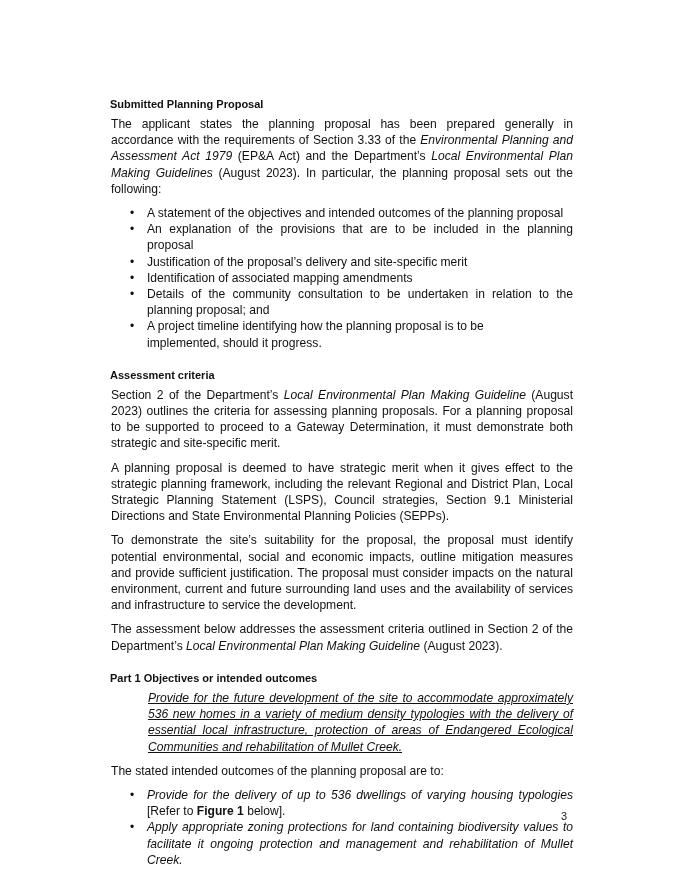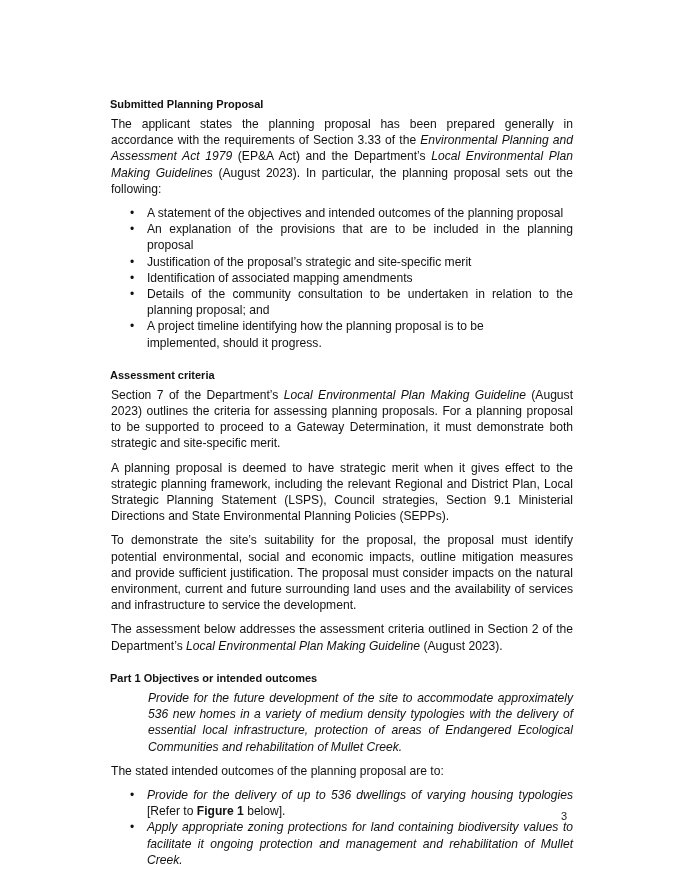--- a/index.html
+++ b/index.html
@@ -51,20 +51,21 @@
       left: 20px;
       top: 0;
       font-size: 12px;
     }
     ul.bullets li.ragged { text-align: left; padding-right: 36px; }
     blockquote {
       margin: 0 0 8px 38px;
       padding: 0;
       font-style: italic;
       text-align: justify;
+      text-decoration: underline;
     }
     em { font-style: italic; }
     strong { font-weight: bold; }
     .page-number {
       position: absolute;
       left: 561px;
       top: 808px;
       font-size: 11px;
       color: #222;
     }
@@ -73,32 +74,32 @@
 <body>
 
 <div class="page">
 
   <div class="section">
     <h2>Submitted Planning Proposal</h2>
     <p><span>The applicant states the planning proposal has been prepared generally in accordance with the requirements of Section 3.33 of the </span><em>Environmental Planning and Assessment Act 1979</em><span> (EP&amp;A Act) and the Department’s </span><em>Local Environmental Plan Making Guidelines</em><span> (August 2023). In particular, the planning proposal sets out the following:</span></p>
     <ul class="bullets">
       <li><span class="bullet">•</span><span>A statement of the objectives and intended outcomes of the planning proposal</span></li>
       <li><span class="bullet">•</span><span>An explanation of the provisions that are to be included in the planning proposal</span></li>
-      <li><span class="bullet">•</span><span>Justification of the proposal’s strategic and site-specific merit</span></li>
+      <li><span class="bullet">•</span><span>Justification of the proposal’s delivery and site-specific merit</span></li>
       <li><span class="bullet">•</span><span>Identification of associated mapping amendments</span></li>
       <li><span class="bullet">•</span><span>Details of the community consultation to be undertaken in relation to the planning proposal; and</span></li>
       <li class="ragged"><span class="bullet">•</span><span>A project timeline identifying how the planning proposal is to be implemented, should it progress.</span></li>
     </ul>
   </div>
 
   <div class="gap"></div>
 
   <div class="section">
     <h2>Assessment criteria</h2>
-    <p><span>Section 7 of the Department’s </span><em>Local Environmental Plan Making Guideline</em><span> (August 2023) outlines the criteria for assessing planning proposals. For a planning proposal to be supported to proceed to a Gateway Determination, it must demonstrate both strategic and site-specific merit.</span></p>
+    <p><span>Section 2 of the Department’s </span><em>Local Environmental Plan Making Guideline</em><span> (August 2023) outlines the criteria for assessing planning proposals. For a planning proposal to be supported to proceed to a Gateway Determination, it must demonstrate both strategic and site-specific merit.</span></p>
     <p>A planning proposal is deemed to have strategic merit when it gives effect to the strategic planning framework, including the relevant Regional and District Plan, Local Strategic Planning Statement (LSPS), Council strategies, Section 9.1 Ministerial Directions and State Environmental Planning Policies (SEPPs).</p>
     <p>To demonstrate the site’s suitability for the proposal, the proposal must identify potential environmental, social and economic impacts, outline mitigation measures and provide sufficient justification. The proposal must consider impacts on the natural environment, current and future surrounding land uses and the availability of services and infrastructure to service the development.</p>
     <p><span>The assessment below addresses the assessment criteria outlined in Section 2 of the Department’s </span><em>Local Environmental Plan Making Guideline</em><span> (August 2023).</span></p>
   </div>
 
   <div class="gap"></div>
 
   <div class="section">
     <h2>Part 1 Objectives or intended outcomes</h2>
     <blockquote>Provide for the future development of the site to accommodate approximately 536 new homes in a variety of medium density typologies with the delivery of essential local infrastructure, protection of areas of Endangered Ecological Communities and rehabilitation of Mullet Creek.</blockquote>

